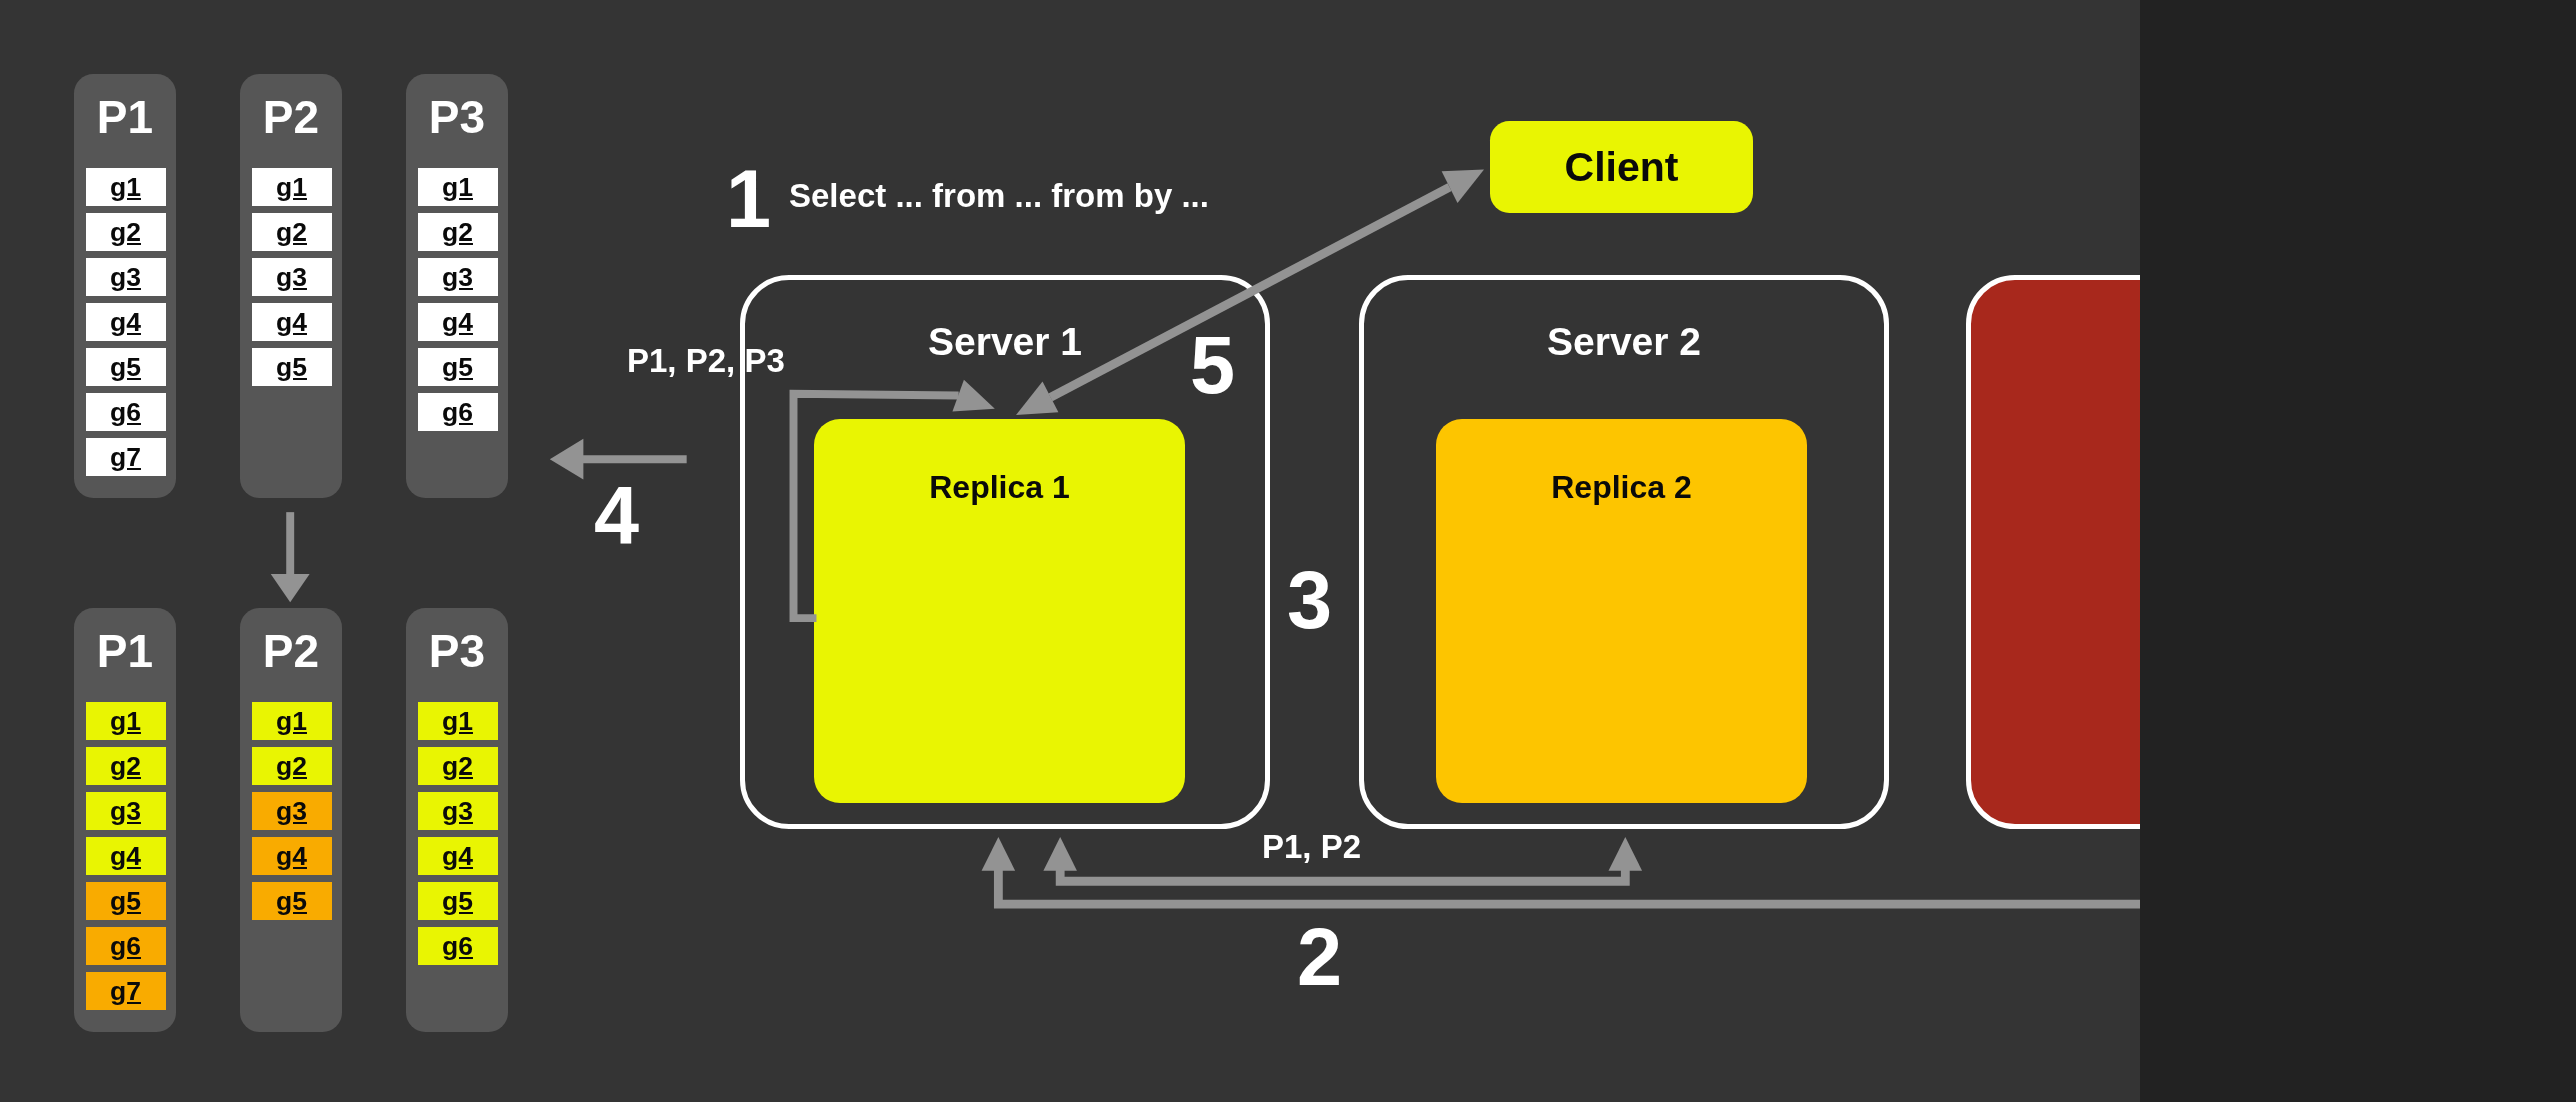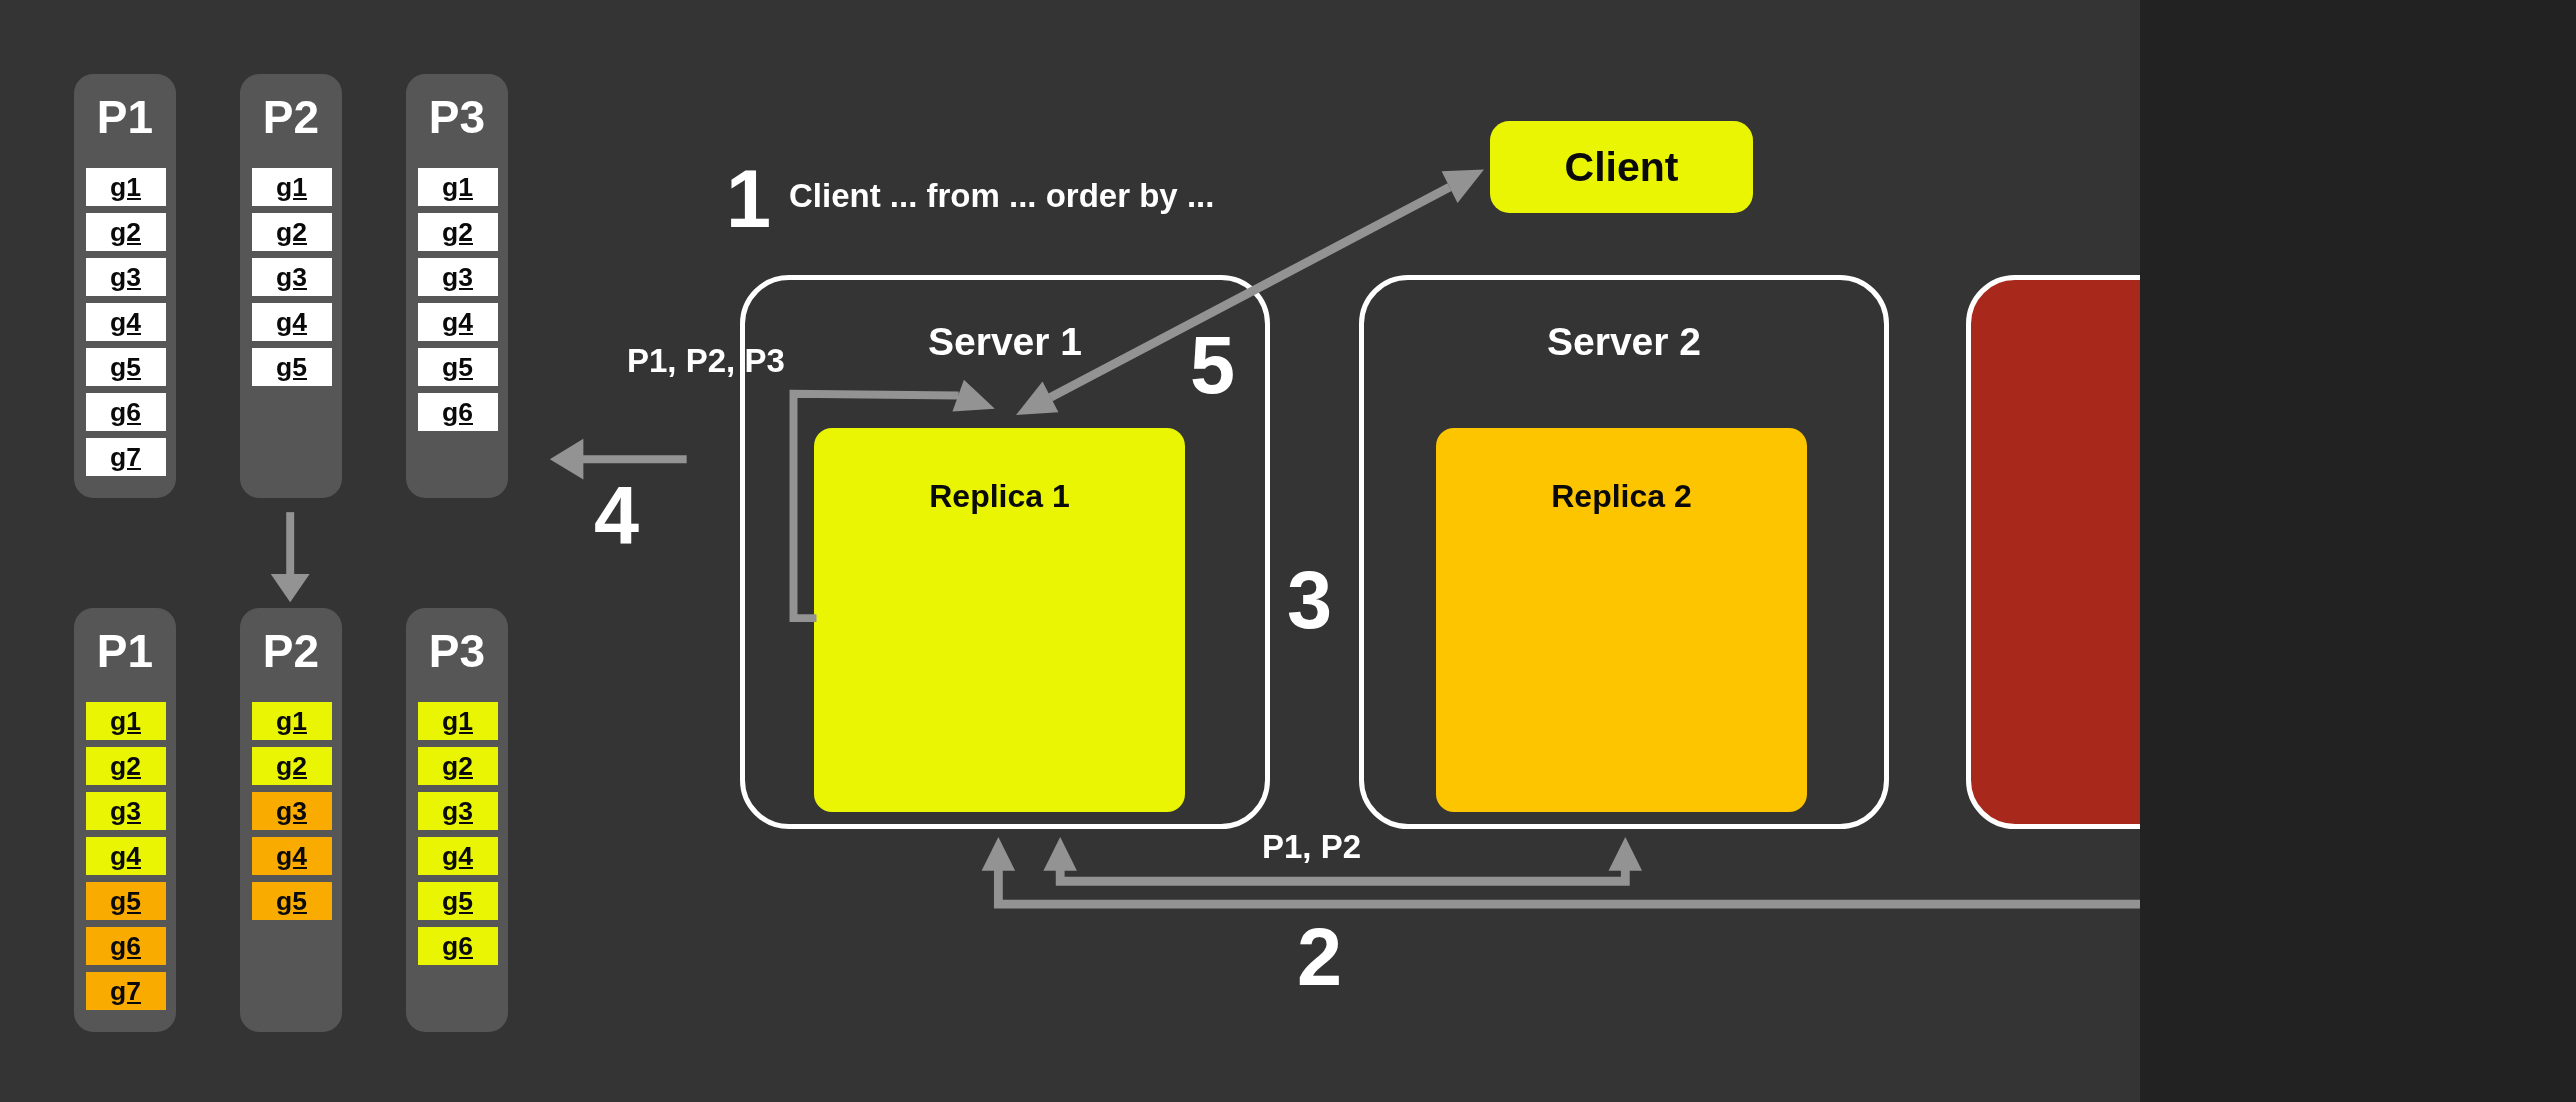--- a/index.html
+++ b/index.html
@@ -21,21 +21,21 @@
   .pcell{height:38px;display:flex;align-items:center;justify-content:center;
          font-size:26.5px;color:#0a0a0a;background:#fff;text-decoration:underline;}
   
   .server{position:absolute;top:275px;width:530px;height:554px;box-sizing:border-box;
           border:5.3px solid #fff;border-radius:49px;}
   #server-1{left:740px;}
   #server-2{left:1359px;}
   #server-3{left:1966px;}
   .server-label{position:absolute;top:41px;left:0;width:100%;text-align:center;
                 font-size:39px;line-height:42px;color:#fff;}
-  .replica{position:absolute;top:428px;width:371px;height:384px;border-radius:18px;}
+  .replica{position:absolute;top:419px;width:371px;height:384px;border-radius:26px;}
   #replica-1{left:814px;}
   #replica-2{left:1436px;}
   #replica-3{left:2046px;}
   .replica-label{margin-top:51px;text-align:center;font-size:32px;line-height:35px;color:#0a0a0a;}
   
   .client{position:absolute;left:1490px;top:73px;width:263px;height:92px;border-radius:19.4px;
           display:flex;align-items:center;justify-content:center;
           font-size:41px;color:#0a0a0a;margin-top:48px;}
   
   .bignum{position:absolute;width:71px;text-align:center;
@@ -187,18 +187,18 @@
   <div class="client" style="background: rgb(233, 245, 2);">
     <span>Client</span>
   </div>
 
   <div class="bignum" id="num-1">1</div>
   <div class="bignum" id="num-2">2</div>
   <div class="bignum" id="num-3">3</div>
   <div class="bignum" id="num-4">4</div>
   <div class="bignum" id="num-5">5</div>
 
-  <div class="note" id="query">Client ... from ... order by ...</div>
+  <div class="note" id="query">Select ... from ... from by ...</div>
   <div class="note" id="label-p123">P1, P2, P3</div>
   <div class="note" id="label-p12">P1, P2</div>
 
 </div>
 
 
 </body></html>

